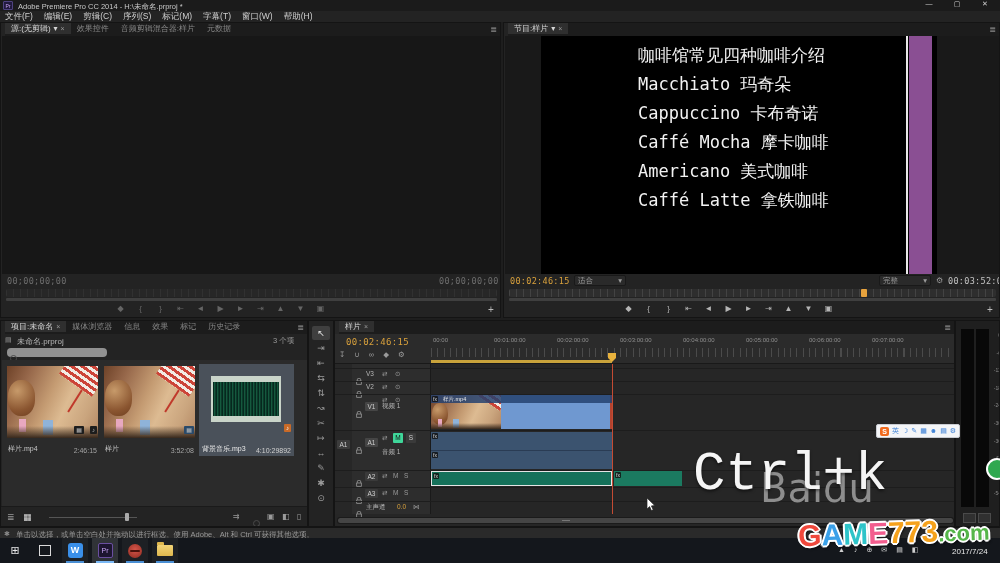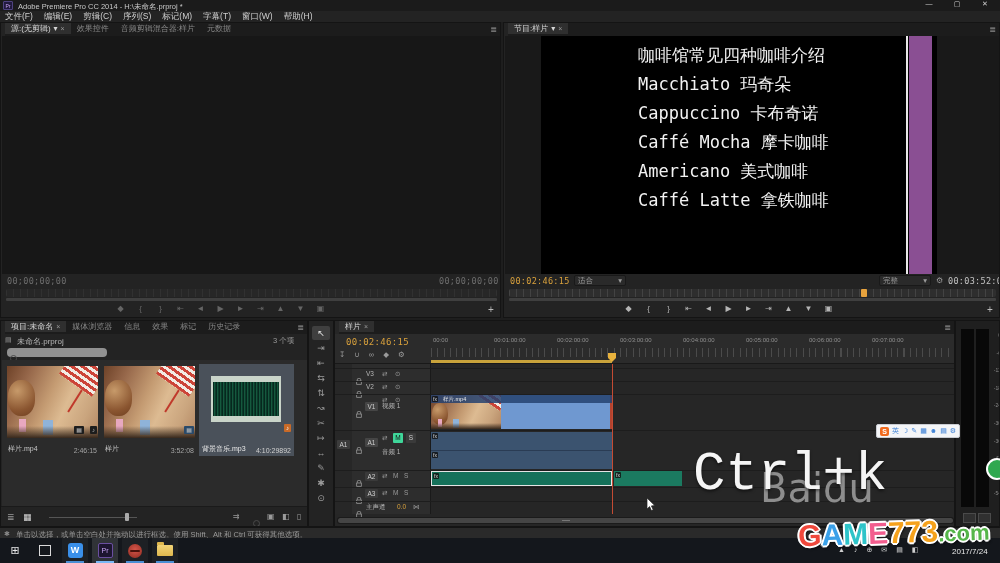--- a/index.html
+++ b/index.html
@@ -456,21 +456,21 @@
         <div>-42</div>
       <div>-48</div>
         <div>-54</div>
     </div>
     <span class="abs" style="left:7px;top:192px;width:11px;height:8px;background:#303030;border:1px solid #4a4a4a"></span>
     <span class="abs" style="left:22px;top:192px;width:11px;height:8px;background:#303030;border:1px solid #4a4a4a"></span>
   </div>
 
   <div class="abs" style="left:0;top:527px;width:1000px;height:11px;background:#2a2a2a;border-top:1px solid #141414;box-sizing:border-box">
     <span class="abs" style="left:4px;top:1.5px;font-size:7px;color:#8a8a8a">✱</span>
-    <span class="abs" style="left:16px;top:1.5px;font-size:7.5px;color:#9a9a9a">单击以选择，或单击空白处并拖动以进行框选。使用 Shift、Alt 和 Ctrl 可获得其他选项。</span>
+    <span class="abs" style="left:16px;top:1.5px;font-size:7.5px;color:#9a9a9a">单击以选择，或单击空白处并拖动以进行框选。使用 Adobe、Alt 和 Ctrl 可获得其他选项。</span>
   </div>
 
   <div id="taskbar">
     <div class="tbtn" style="left:2px">
         <span style="font-size:11px;color:#e8e8e8">⊞</span>
       </div>
     <div class="tbtn" style="left:32px">
       <span style="width:10px;height:9px;border:1px solid #dadada;display:inline-block;position:relative"></span>
     </div>
     <div class="tbtn" style="left:62px;background:rgba(255,255,255,.04)">

